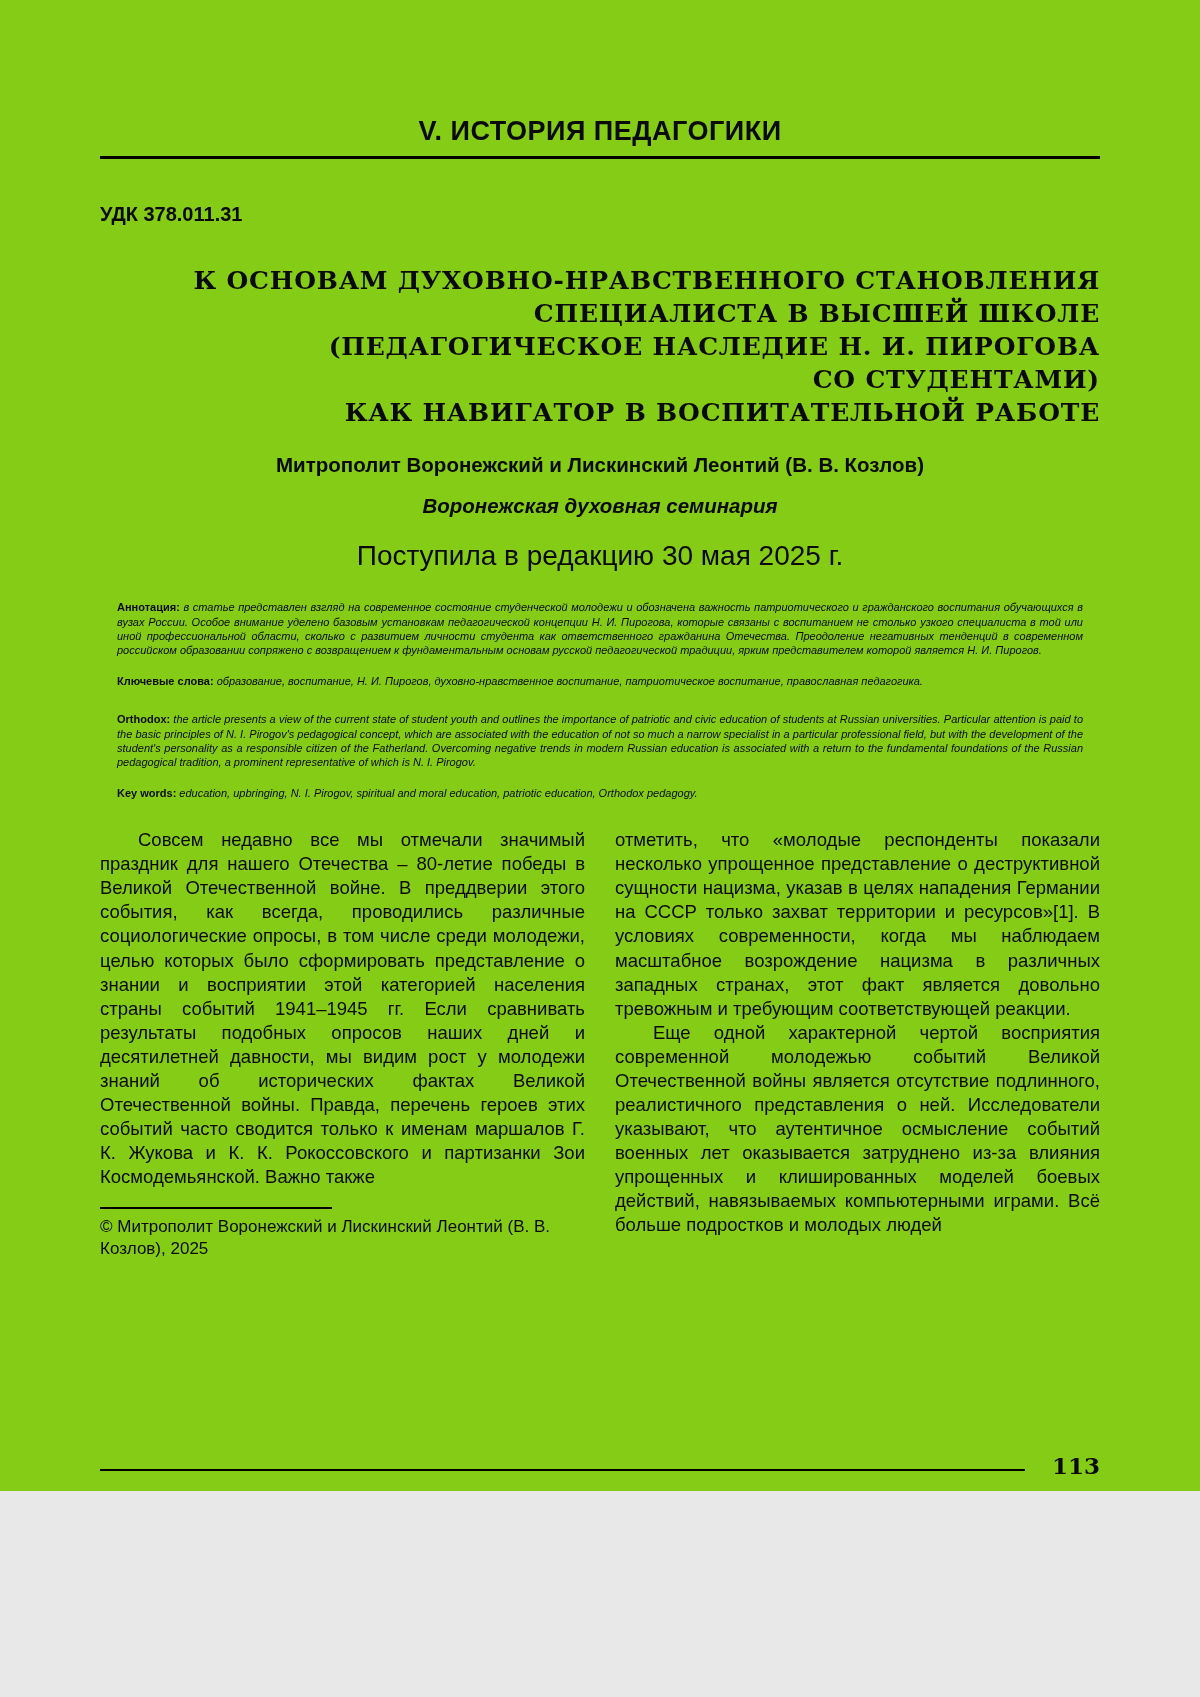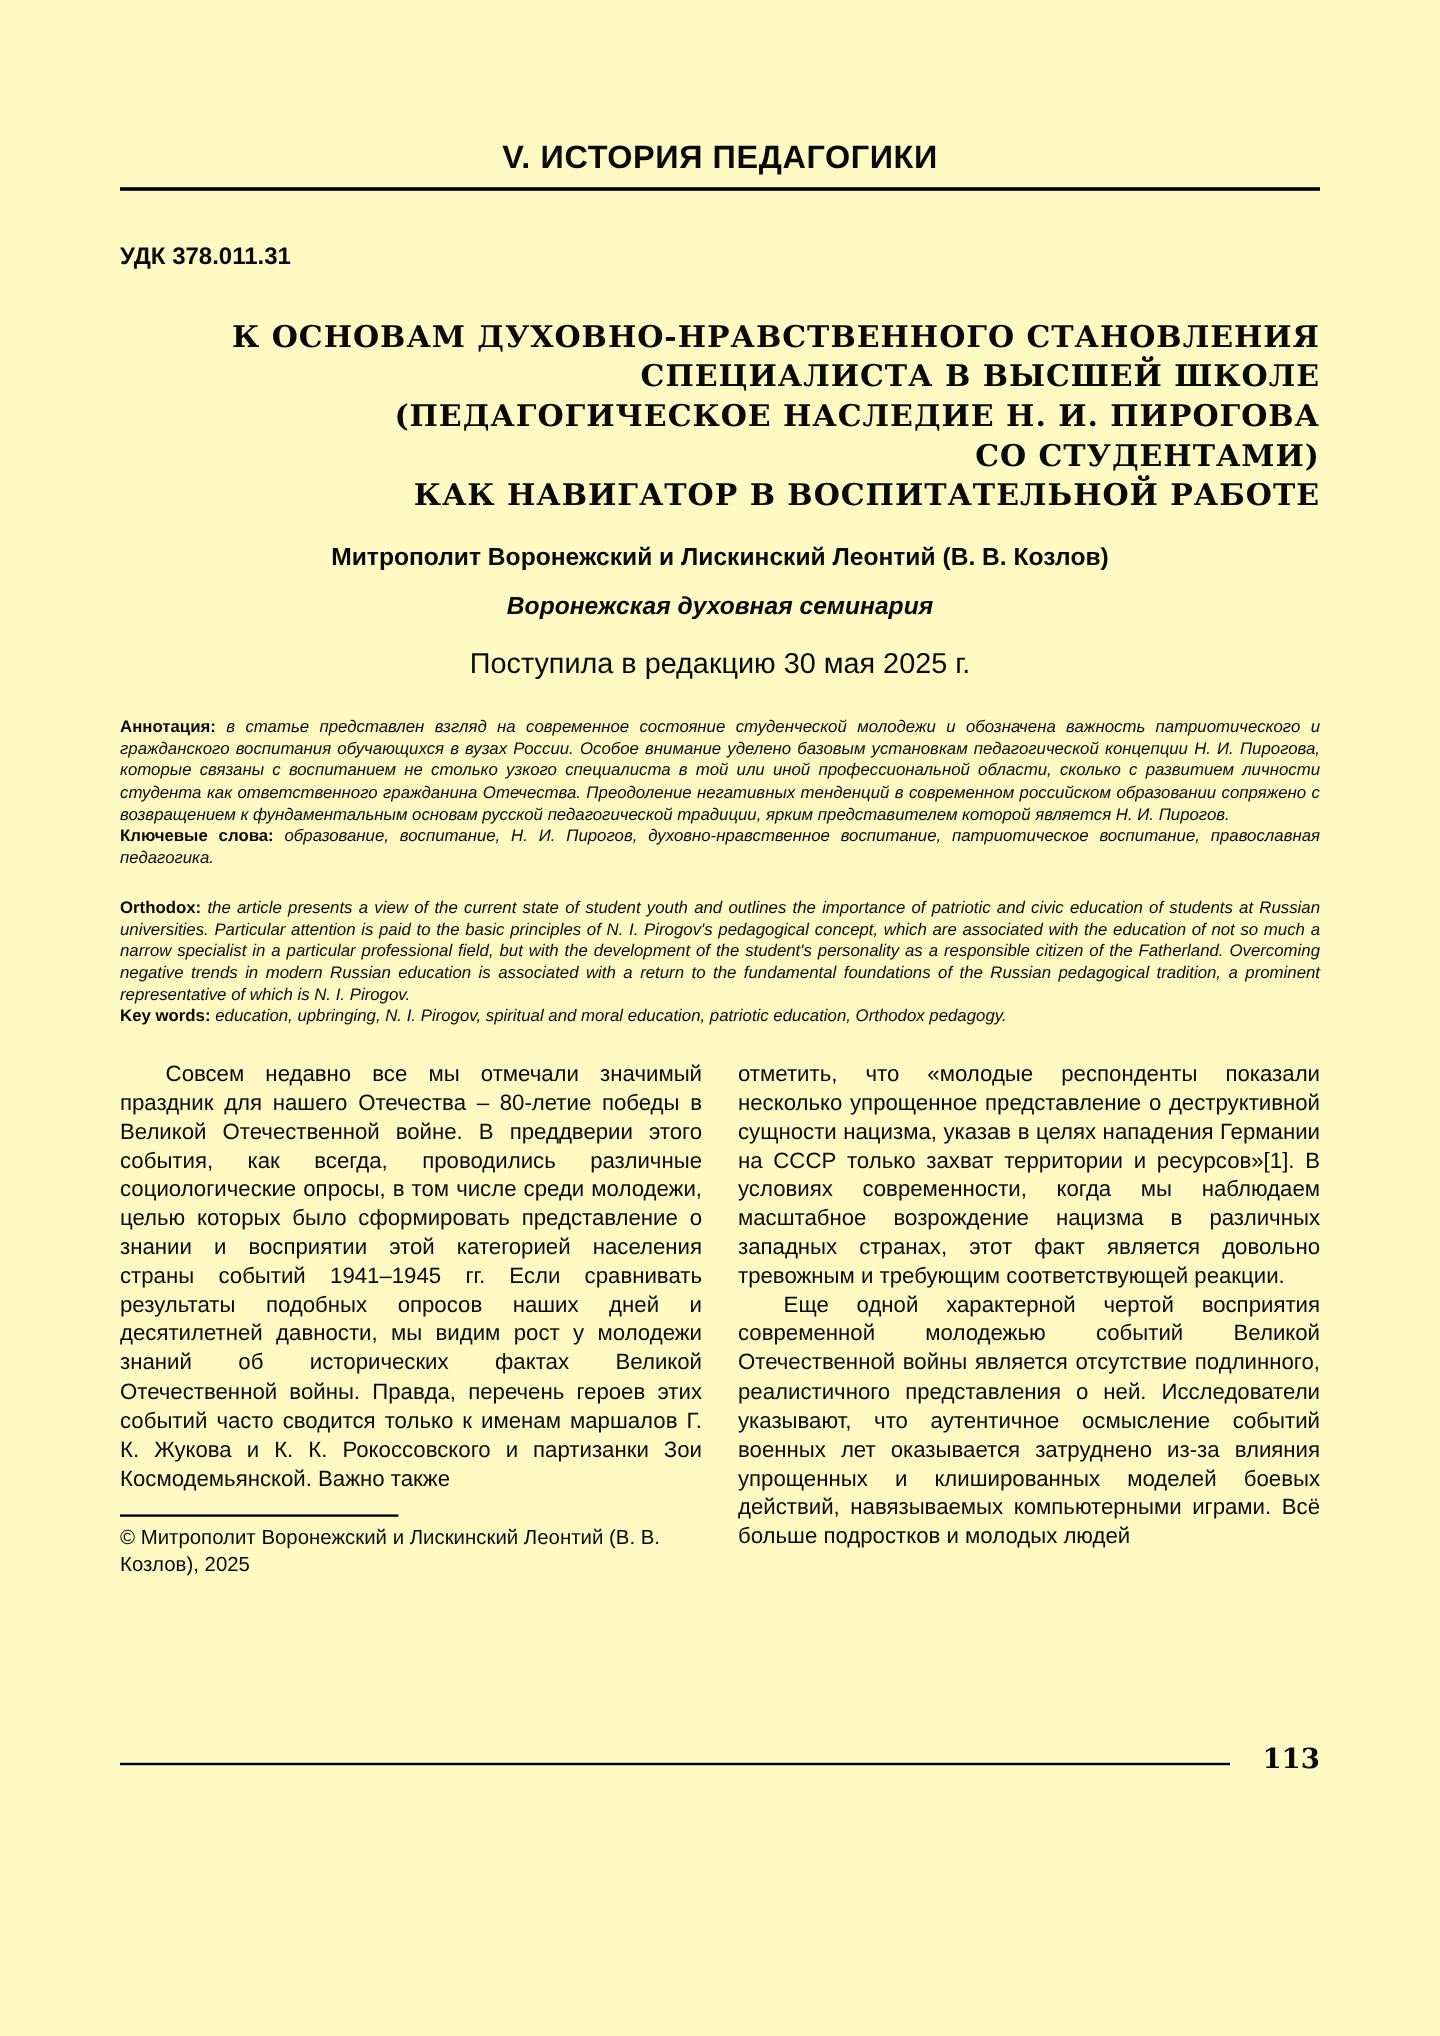--- a/index.html
+++ b/index.html
@@ -1,21 +1,21 @@
 <!DOCTYPE html>
 <html lang="ru"><head>
 <meta charset="utf-8">
 <style>
   html, body { margin: 0; padding: 0; background: #e8e8e8; }
   .page {
     position: relative;
     width: 1200px;
-    height: 1697px;
+    height: 1491px;
     margin: 0 auto;
-    background: #fef9c3;
+    background: #84cc16;
     color: #0a0a0a;
     font-family: "Liberation Sans", sans-serif;
     box-sizing: border-box;
     padding: 115px 100px 0 100px;
     overflow: hidden;
   }
 
   .section-header {
     text-align: center;
     font-weight: bold;
@@ -55,29 +55,29 @@
   .affiliation {
     margin-top: 17px;
     text-align: center;
     font-weight: bold;
     font-style: italic;
     font-size: 20.5px;
   }
   .received {
     margin-top: 22px;
     text-align: center;
-    font-size: 24px;
+    font-size: 28px;
   }
 
   .meta-block {
     margin-top: 28px;
   }
   .meta-p {
-    margin: 0;
-    font-size: 14px;
+    margin: 17px;
+    font-size: 11px;
     line-height: 1.29;
     text-align: justify;
   }
   .meta-p .label { font-weight: bold; font-style: normal; }
   .meta-p .it { font-style: italic; }
   .meta-gap { margin-top: 24px; }
 
   .columns {
     margin-top: 28px;
     display: flex;

